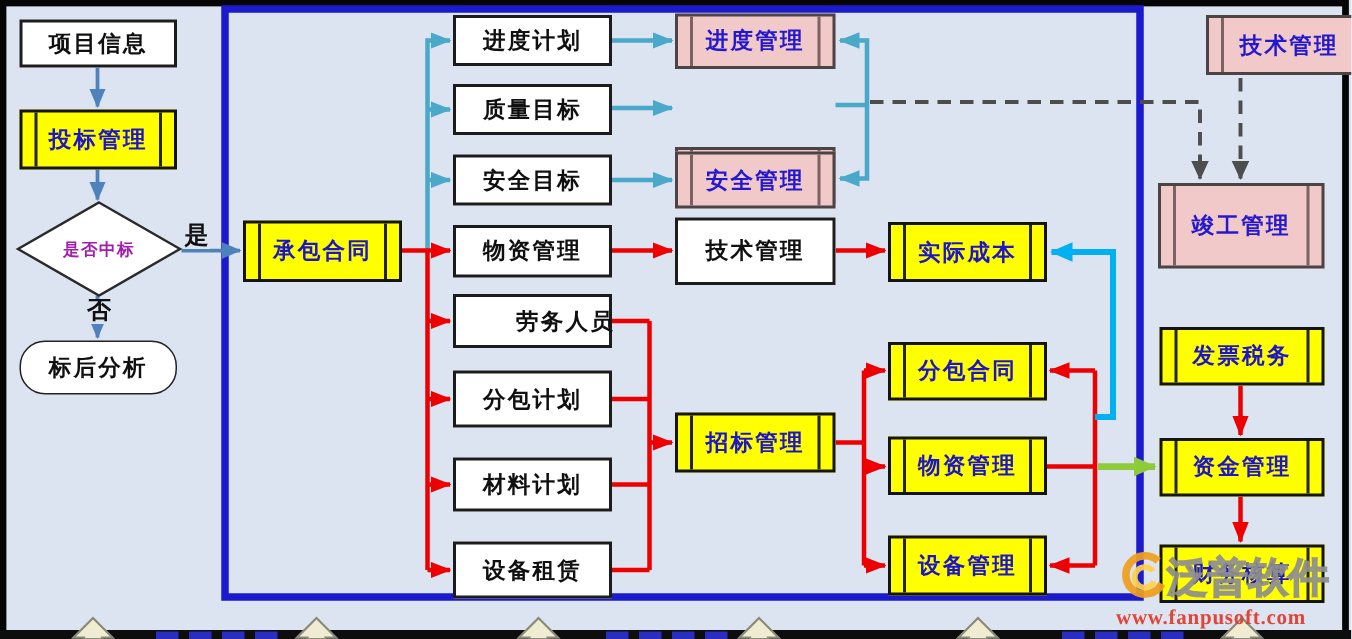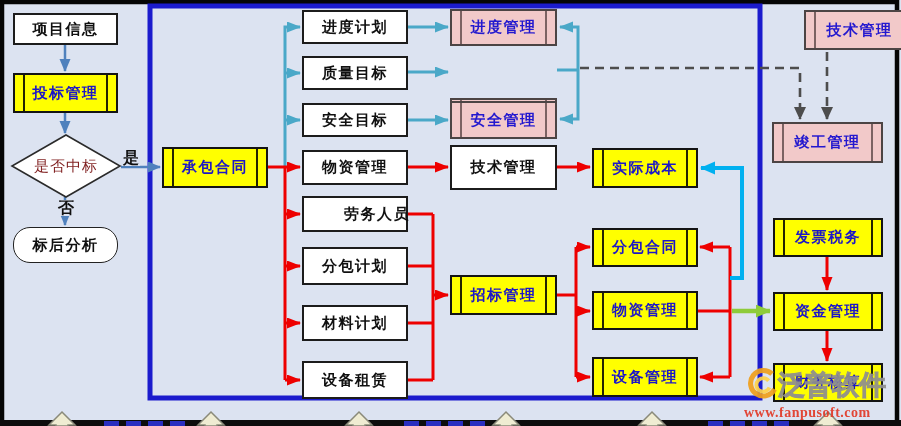--- a/index.html
+++ b/index.html
@@ -18,21 +18,21 @@
   .n-yellow{background:#ffff00;border:2px solid #141414;color:#1c16c8;}
   .n-pink{background:#f2c9c9;border:2px solid #4c4444;color:#2318cf;}
   .n-stadium{background:#ffffff;border:1.5px solid #222;color:#101010;border-radius:17px;}
   .predef::before,.predef::after{content:"";position:absolute;top:0;bottom:0;width:2px;}
   .predef::before{left:8px;}
   .predef::after{right:8px;}
   .n-yellow.predef::before,.n-yellow.predef::after{background:#242400;}
   .n-pink.predef::before,.n-pink.predef::after{background:#7c6262;}
   .diamond-label{
     position:absolute;z-index:2;display:flex;align-items:center;justify-content:center;
-    font-weight:normal;font-size:15px;letter-spacing:1px;color:#7f1d1d;white-space:nowrap;
+    font-weight:bold;font-size:11px;letter-spacing:1px;color:#a21caf;white-space:nowrap;
   }
   .edge-label{
     position:absolute;z-index:3;background:#dce3f1;padding:0 1px;
     font-weight:bold;font-size:16px;color:#101010;line-height:1;
   }
   .watermark{
     position:absolute;z-index:4;left:744px;top:366px;width:156px;
     opacity:.93;pointer-events:none;
   }
   .wm-row{display:flex;align-items:center;}
@@ -183,21 +183,21 @@
   <div class="node n-pink predef" style="left:450px;top:101px;width:107px;height:38px;">安全管理</div>
   <div class="node n-white" style="left:450px;top:145px;width:107px;height:45px;">技术管理</div>
   <div class="node n-yellow predef" style="left:450px;top:275px;width:107px;height:40px;">招标管理</div>
 
   <div class="node n-yellow predef" style="left:592px;top:148px;width:106px;height:40px;">实际成本</div>
   <div class="node n-yellow predef" style="left:592px;top:228px;width:106px;height:39px;">分包合同</div>
   <div class="node n-yellow predef" style="left:592px;top:291px;width:106px;height:39px;">物资管理</div>
   <div class="node n-yellow predef" style="left:592px;top:357px;width:106px;height:40px;">设备管理</div>
 
   <div class="node n-pink predef" style="left:772px;top:10px;width:111px;height:40px;margin-left:32px;">技术管理</div>
-  <div class="node n-pink predef" style="left:772px;top:122px;width:111px;height:41px;">竣工管理</div>
+  <div class="node n-pink predef" style="left:772px;top:122px;width:111px;height:57px;">竣工管理</div>
   <div class="node n-yellow predef" style="left:773px;top:218px;width:110px;height:39px;">发票税务</div>
   <div class="node n-yellow predef" style="left:773px;top:292px;width:110px;height:39px;">资金管理</div>
   <div class="node n-yellow predef" style="left:773px;top:363px;width:110px;height:39px;">财务核算</div>
 
   <div class="watermark">
     <div class="wm-row">
       <span class="wm-logo">
         <svg width="34" height="38" viewBox="0 0 40 44">
           <path d="M33,9 A15,15 0 1 0 36,27" stroke="#f0a01e" stroke-width="6" fill="none"></path>
           <path d="M29,17 A8,8 0 1 0 30,25" stroke="#ffd24a" stroke-width="4.5" fill="none"></path>

